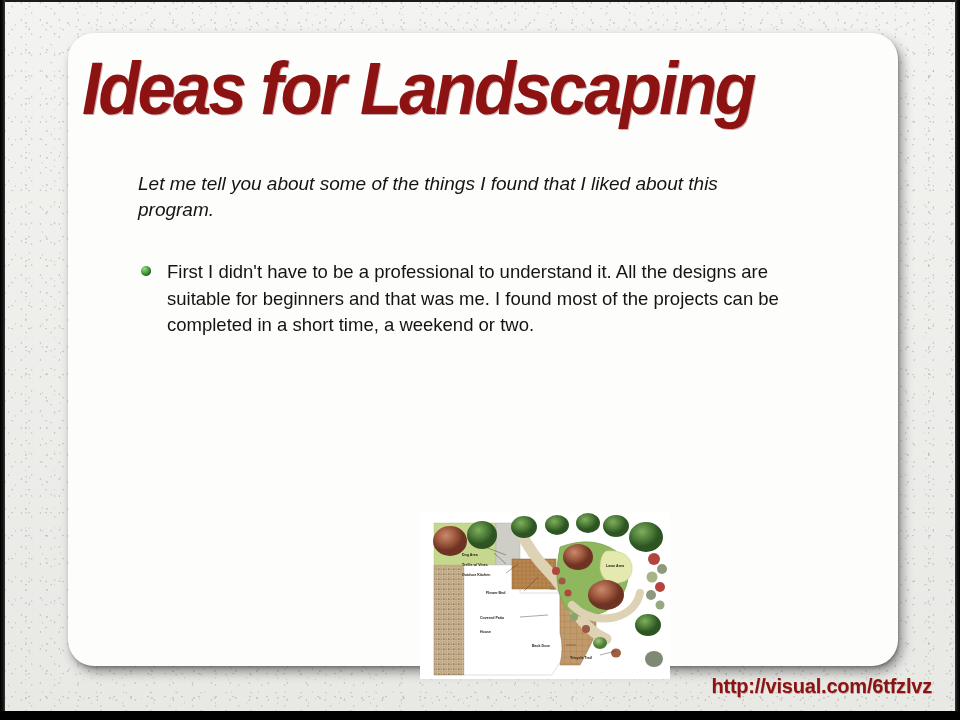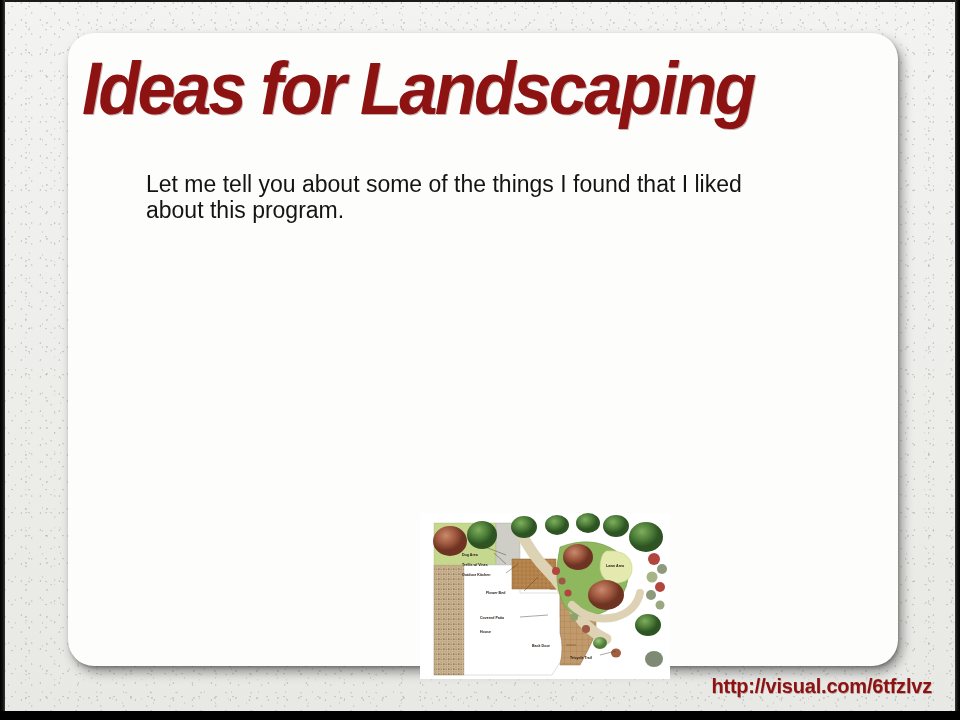--- a/index.html
+++ b/index.html
@@ -85,24 +85,25 @@
 
   
   #body-region {
     position: absolute;
     left: 70px;
     top: 138px;
     width: 720px;
     color: #141414;
   }
   #intro-paragraph {
-    font-size: 23px;
+    font-size: 19px;
     line-height: 26px;
     width: 640px;
-    margin: 0 0 36px 8px;
+    margin: 0 0 36px 0;
+    font-style: italic;
   }
   #bullet-list {
     list-style: none;
     margin: 0;
     padding: 0;
   }
   .bullet-item {
     position: relative;
     padding-left: 29px;
     font-size: 18.5px;
@@ -163,20 +164,24 @@
 
   <div id="content-card">
 
     <div id="slide-title">Ideas for Landscaping</div>
 
     <div id="body-region">
 
       <p id="intro-paragraph">Let me tell you about some of the things I found that I liked about this program.</p>
 
       <ul id="bullet-list">
+        <li class="bullet-item">
+          <span class="bullet-marker"></span>
+          <span class="bullet-text">First I didn't have to be a professional to understand it.  All the designs are suitable for beginners and that was me.  I found most of the projects can be completed in a short time, a weekend or two.</span>
+        </li>
       </ul>
 
     </div>
 
     <div id="landscape-plan">
       <svg viewBox="0 0 250 166" width="250" height="166" xmlns="http://www.w3.org/2000/svg">
         <defs>
           <pattern id="gravelPat" width="5" height="5" patternUnits="userSpaceOnUse">
             <rect width="5" height="5" fill="#cbb491"></rect>
             <circle cx="1.2" cy="1.4" r=".8" fill="#a98f68"></circle>

